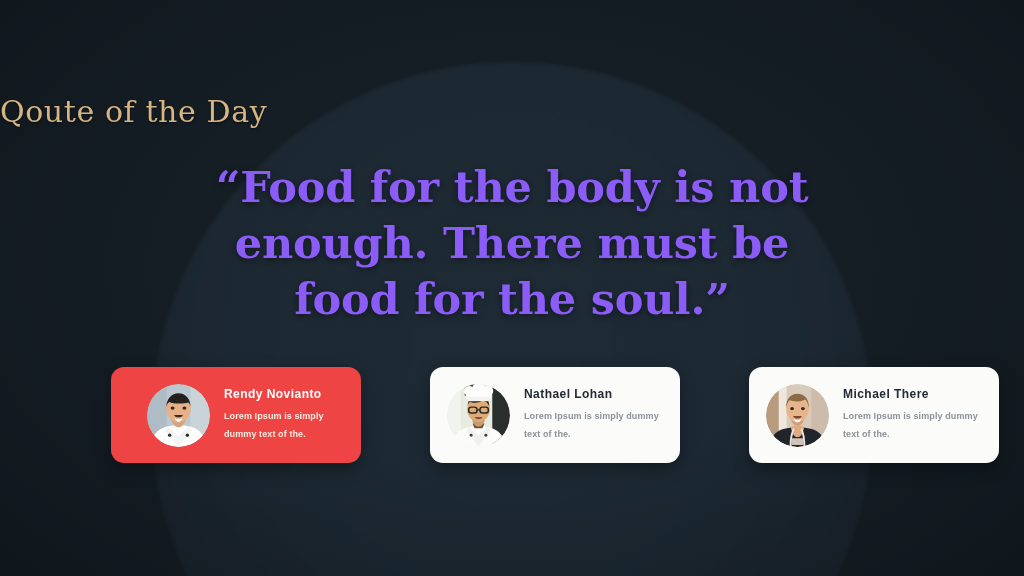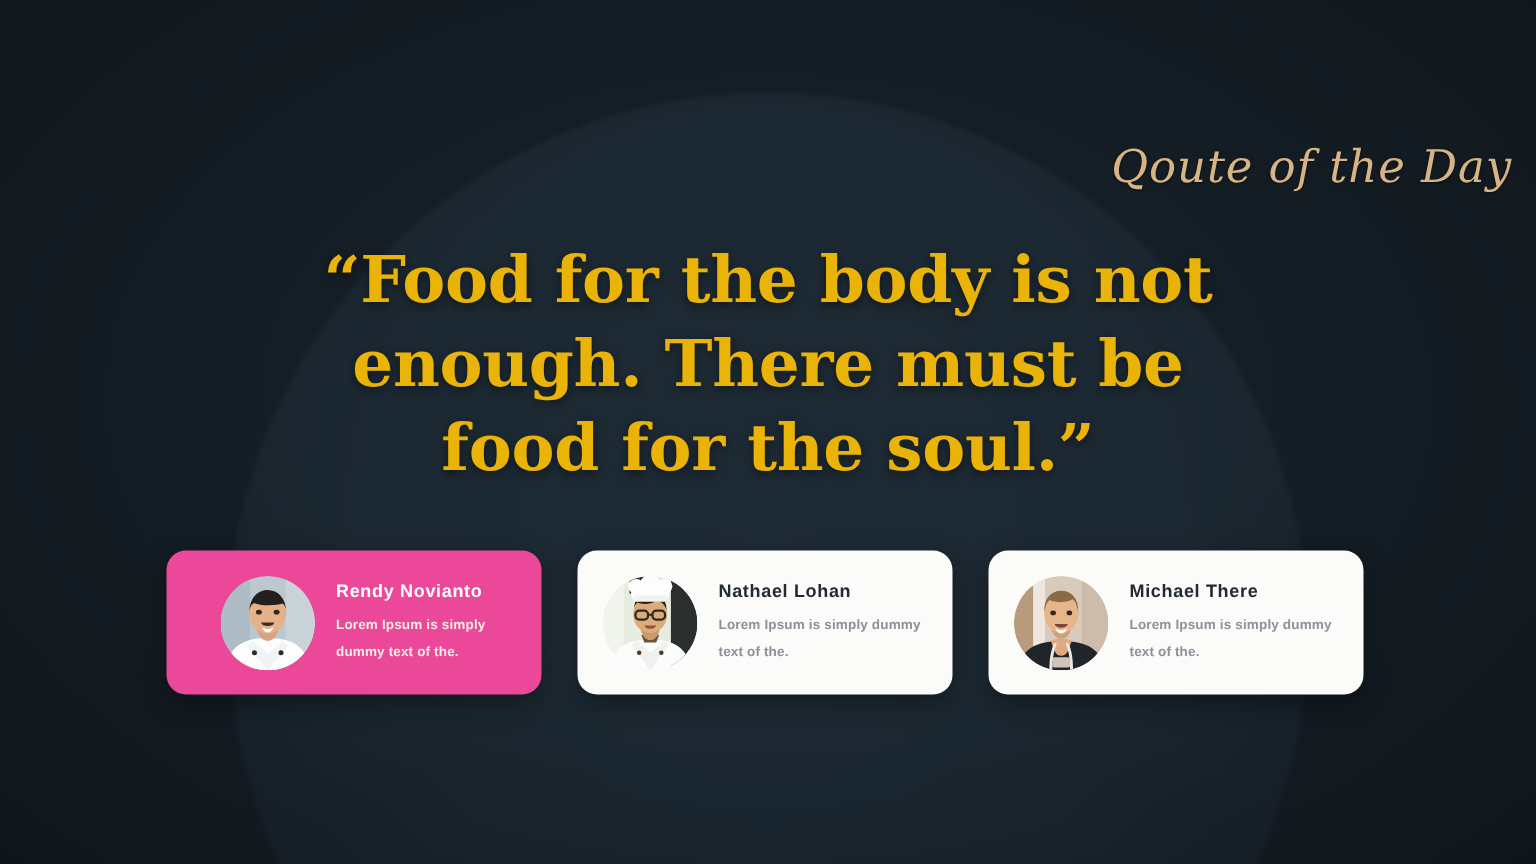--- a/index.html
+++ b/index.html
@@ -42,45 +42,44 @@
                rgba(8,12,16,0.30) 78%,
                rgba(6,10,13,0.62) 100%);
     pointer-events:none;
   }
 
   .content { position:relative; z-index:3; width:100%; height:100%; }
 
   
   .eyebrow {
     position:absolute;
-    left:0; right:16px;
+    left:0; right:0;
     top:94px;
-    text-align:right;
+    text-align:left;
     font-family:"DejaVu Serif", serif;
-    font-style:italic;
     font-weight:400;
     font-size:30px;
     letter-spacing:0.6px;
     color:#d6b483;
     text-shadow:0 1px 2px rgba(0,0,0,0.5);
   }
 
   
   .quote {
     position:absolute;
     left:50%;
     top:160px;
     transform:translateX(-50%);
     width:620px;
     text-align:center;
     font-family:"DejaVu Serif", serif;
     font-weight:700;
     font-size:43px;
     line-height:1.30;
-    color:#eab308;
+    color:#8b5cf6;
     letter-spacing:-0.2px;
     text-shadow:0 2px 6px rgba(0,0,0,0.45);
   }
 
   
   .cards {
     position:absolute;
     left:111px;
     top:367px;
     display:flex;
@@ -89,22 +88,22 @@
 
   .card {
     width:250px;
     height:96px;
     border-radius:13px;
     display:flex;
     align-items:center;
     padding:0 14px 0 17px;
     box-shadow:0 6px 16px rgba(0,0,0,0.35);
   }
-  .card.accent { background:#ec4899;padding-left:36px; }
-  .card.light  { background:#fbfbfa; }
+  .card.accent { background:#ef4444;padding-left:36px; }
+  .card.light  { background:#fbfbfa;margin-left:45px; }
 
   .avatar {
     flex:0 0 auto;
     width:63px; height:63px;
     border-radius:50%;
     overflow:hidden;
     position:relative;
     margin-right:14px;
   }
   .avatar svg { display:block; width:100%; height:100%; }

